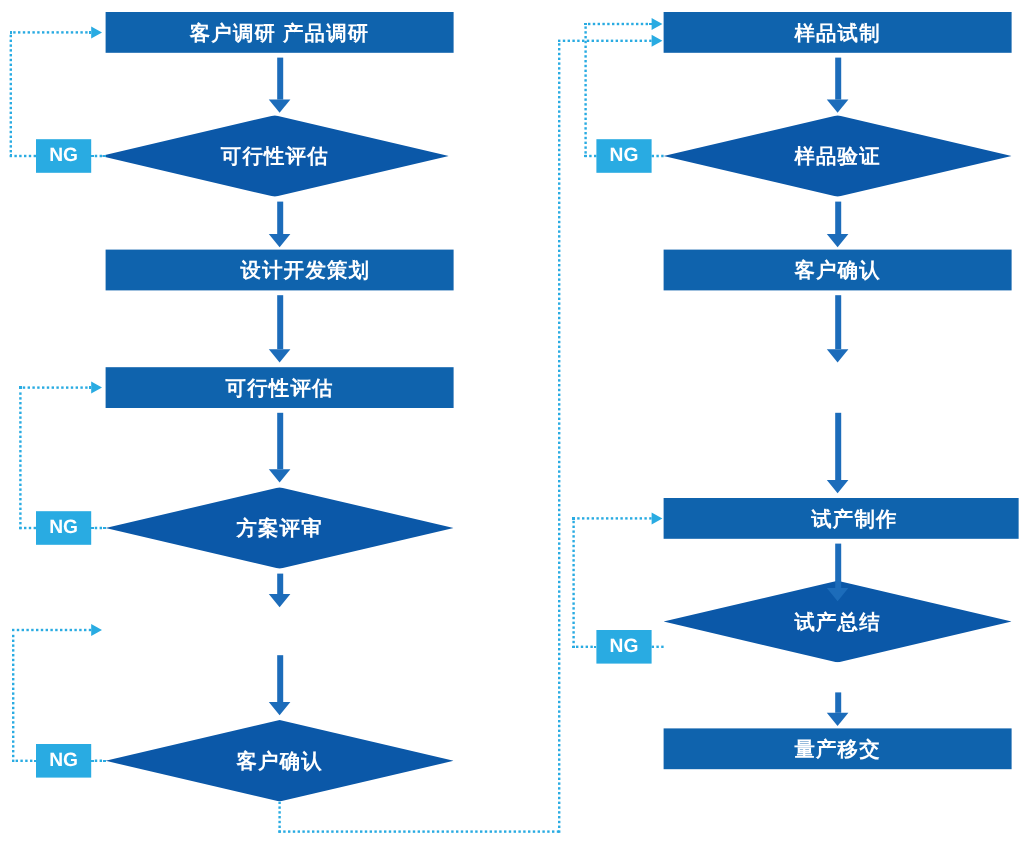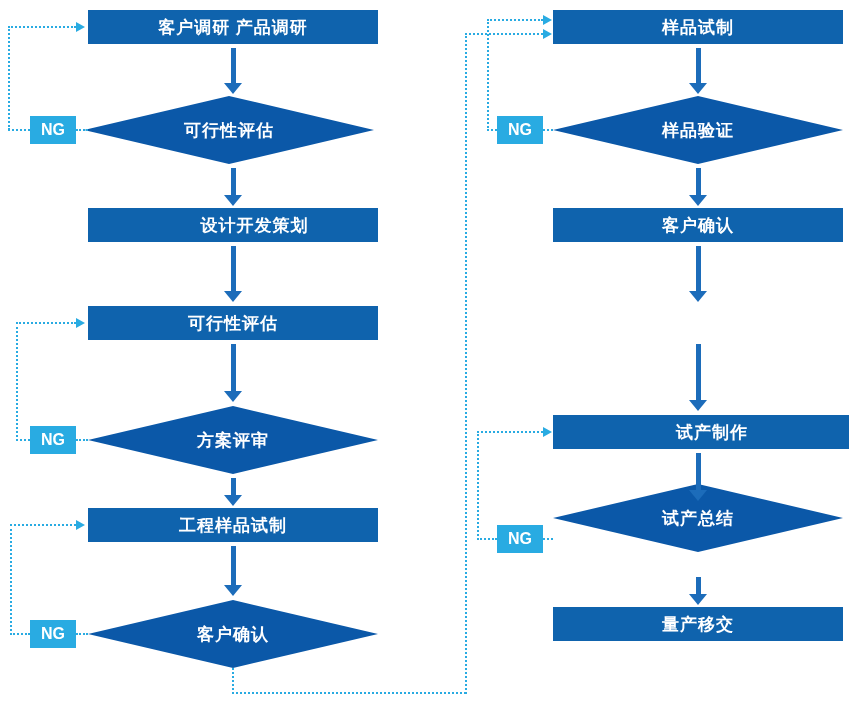--- a/index.html
+++ b/index.html
@@ -48,23 +48,20 @@
   </div>
 
   <div class="node rect" style="left:88px; top:306px; width:290px; height:34px;">
     <span>可行性评估</span>
   </div>
 
   <div class="node diamond" style="left:88px; top:406px; width:290px; height:68px;">
     <span>方案评审</span>
   </div>
 
-  <div class="node rect" style="left:88px; top:508px; width:290px; height:34px;">
-    <span>工程样品试制</span>
-  </div>
 
   <div class="node diamond" style="left:88px; top:600px; width:290px; height:68px;">
     <span>客户确认</span>
   </div>
 
   <div class="node rect" style="left:553px; top:10px; width:290px; height:34px;">
     <span>样品试制</span>
   </div>
 
   <div class="node diamond" style="left:553px; top:96px; width:290px; height:68px;">

